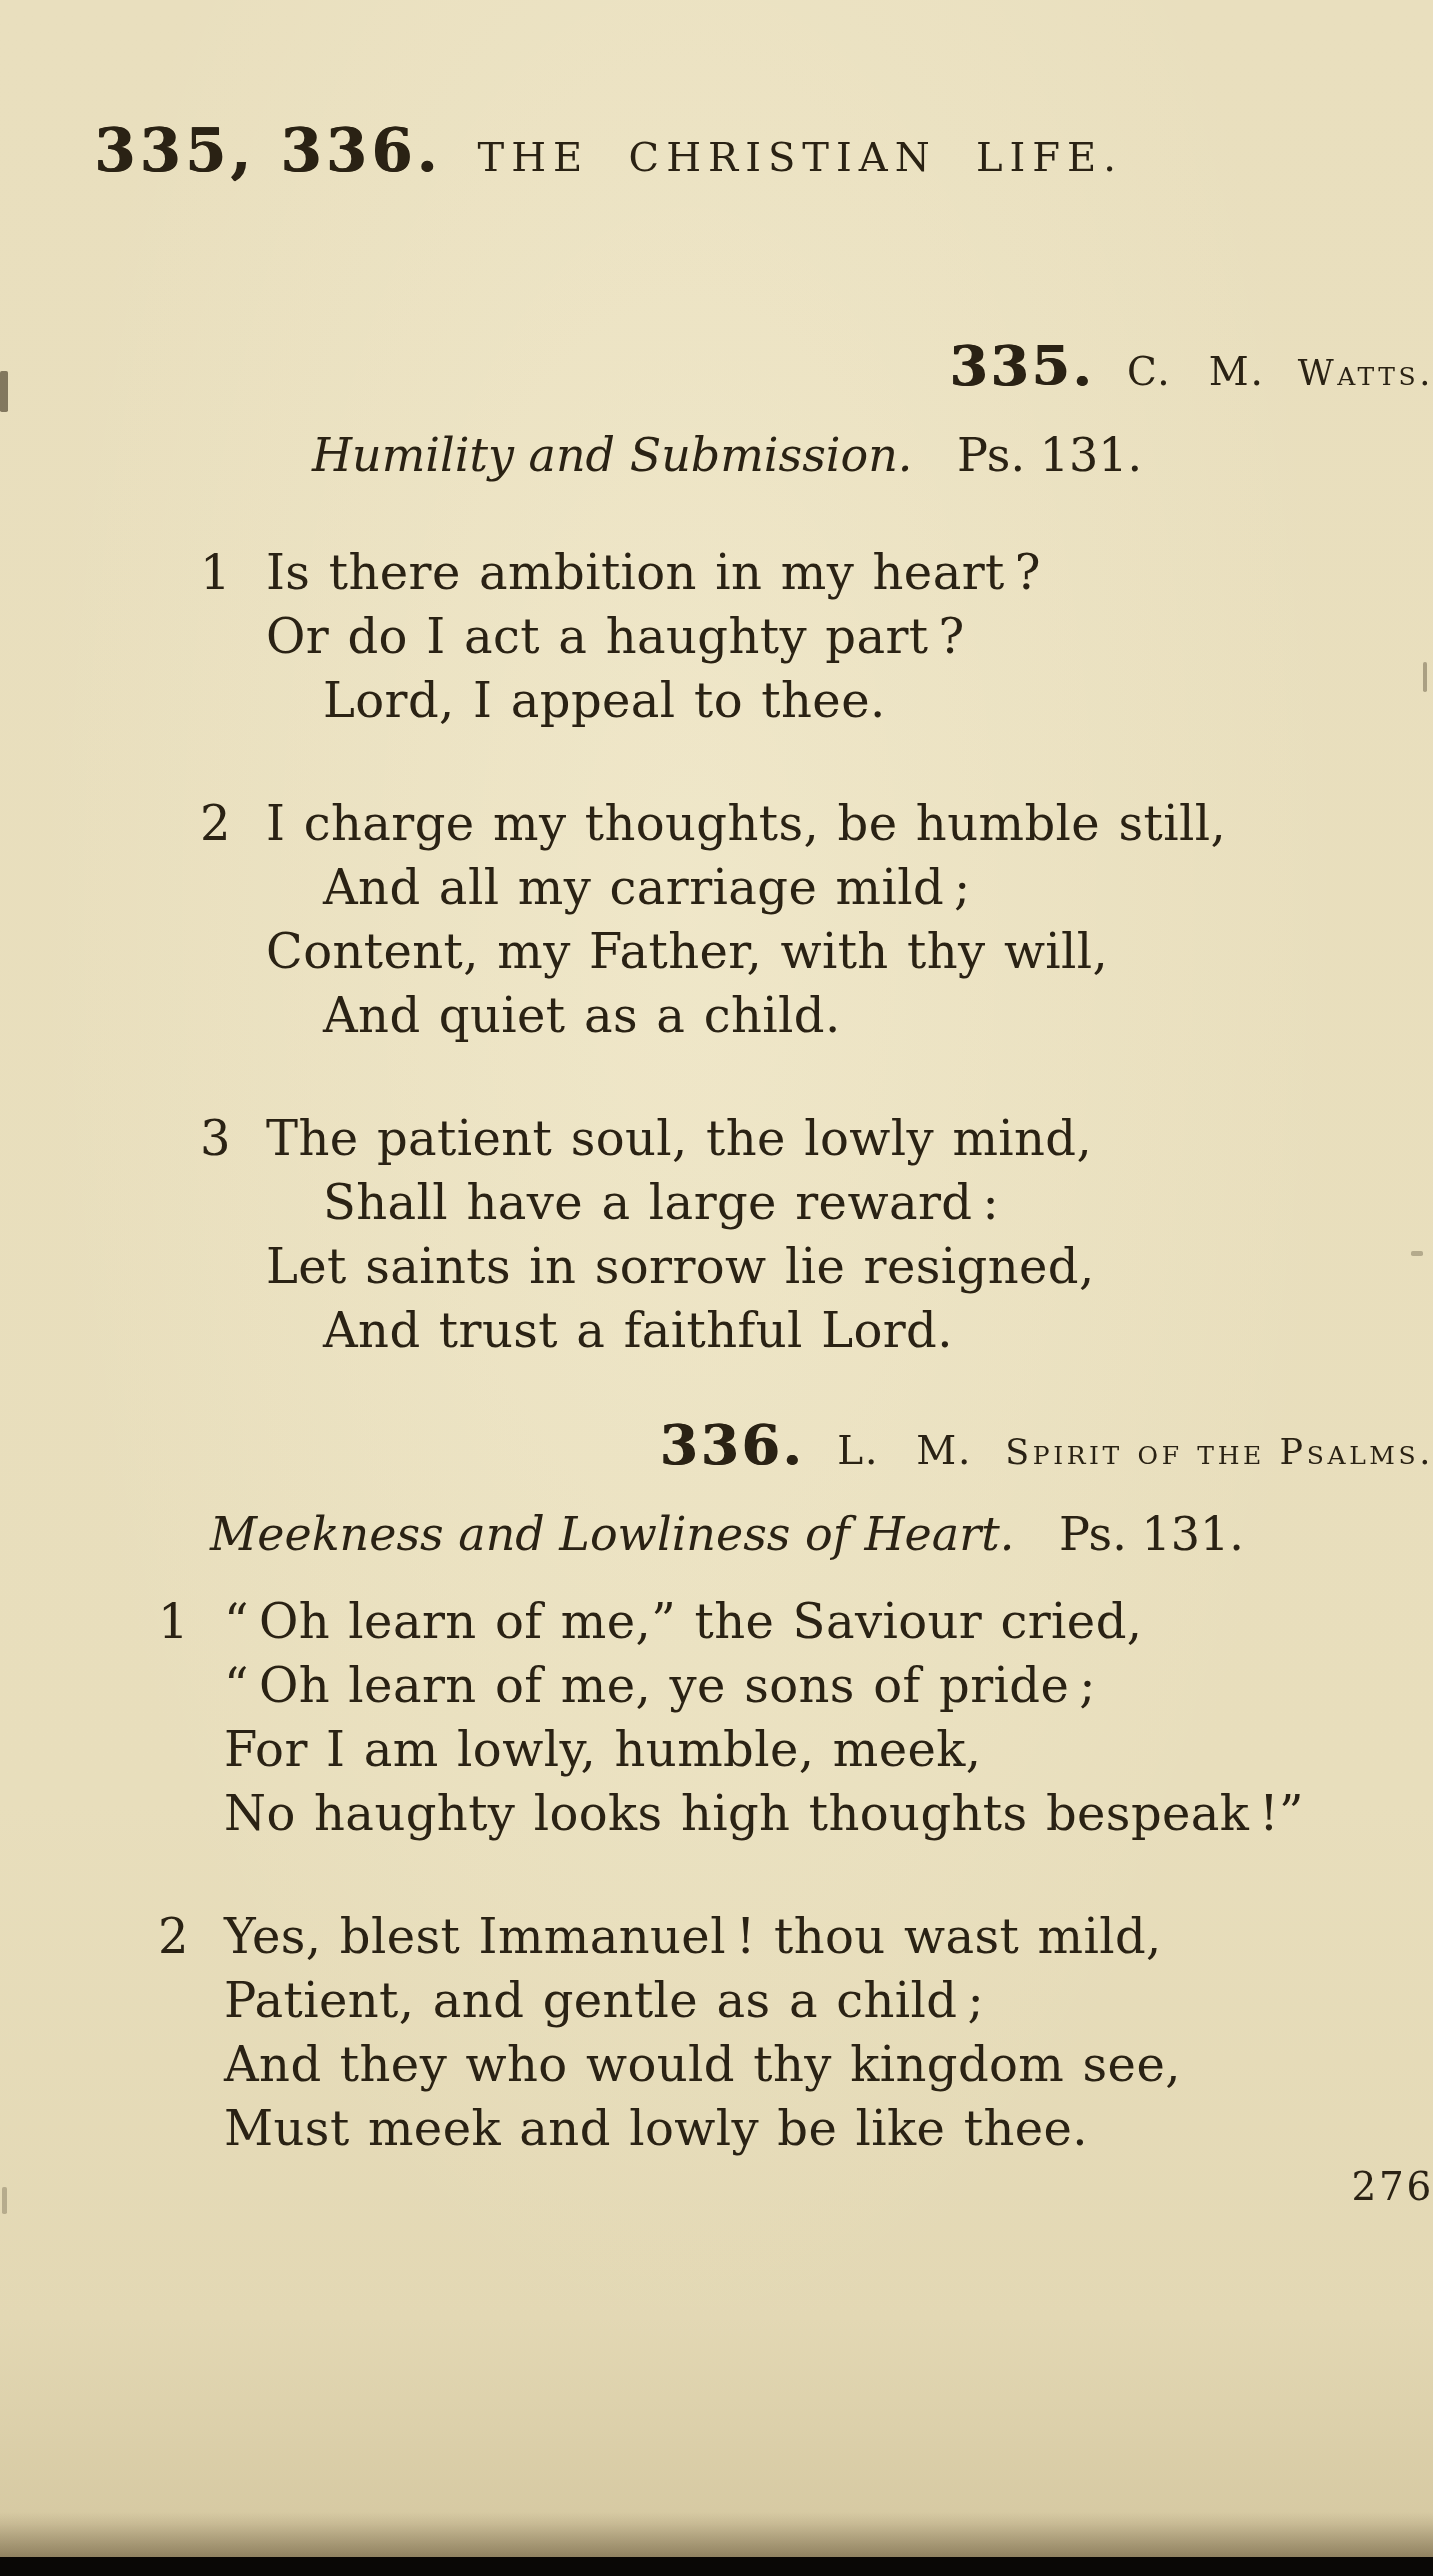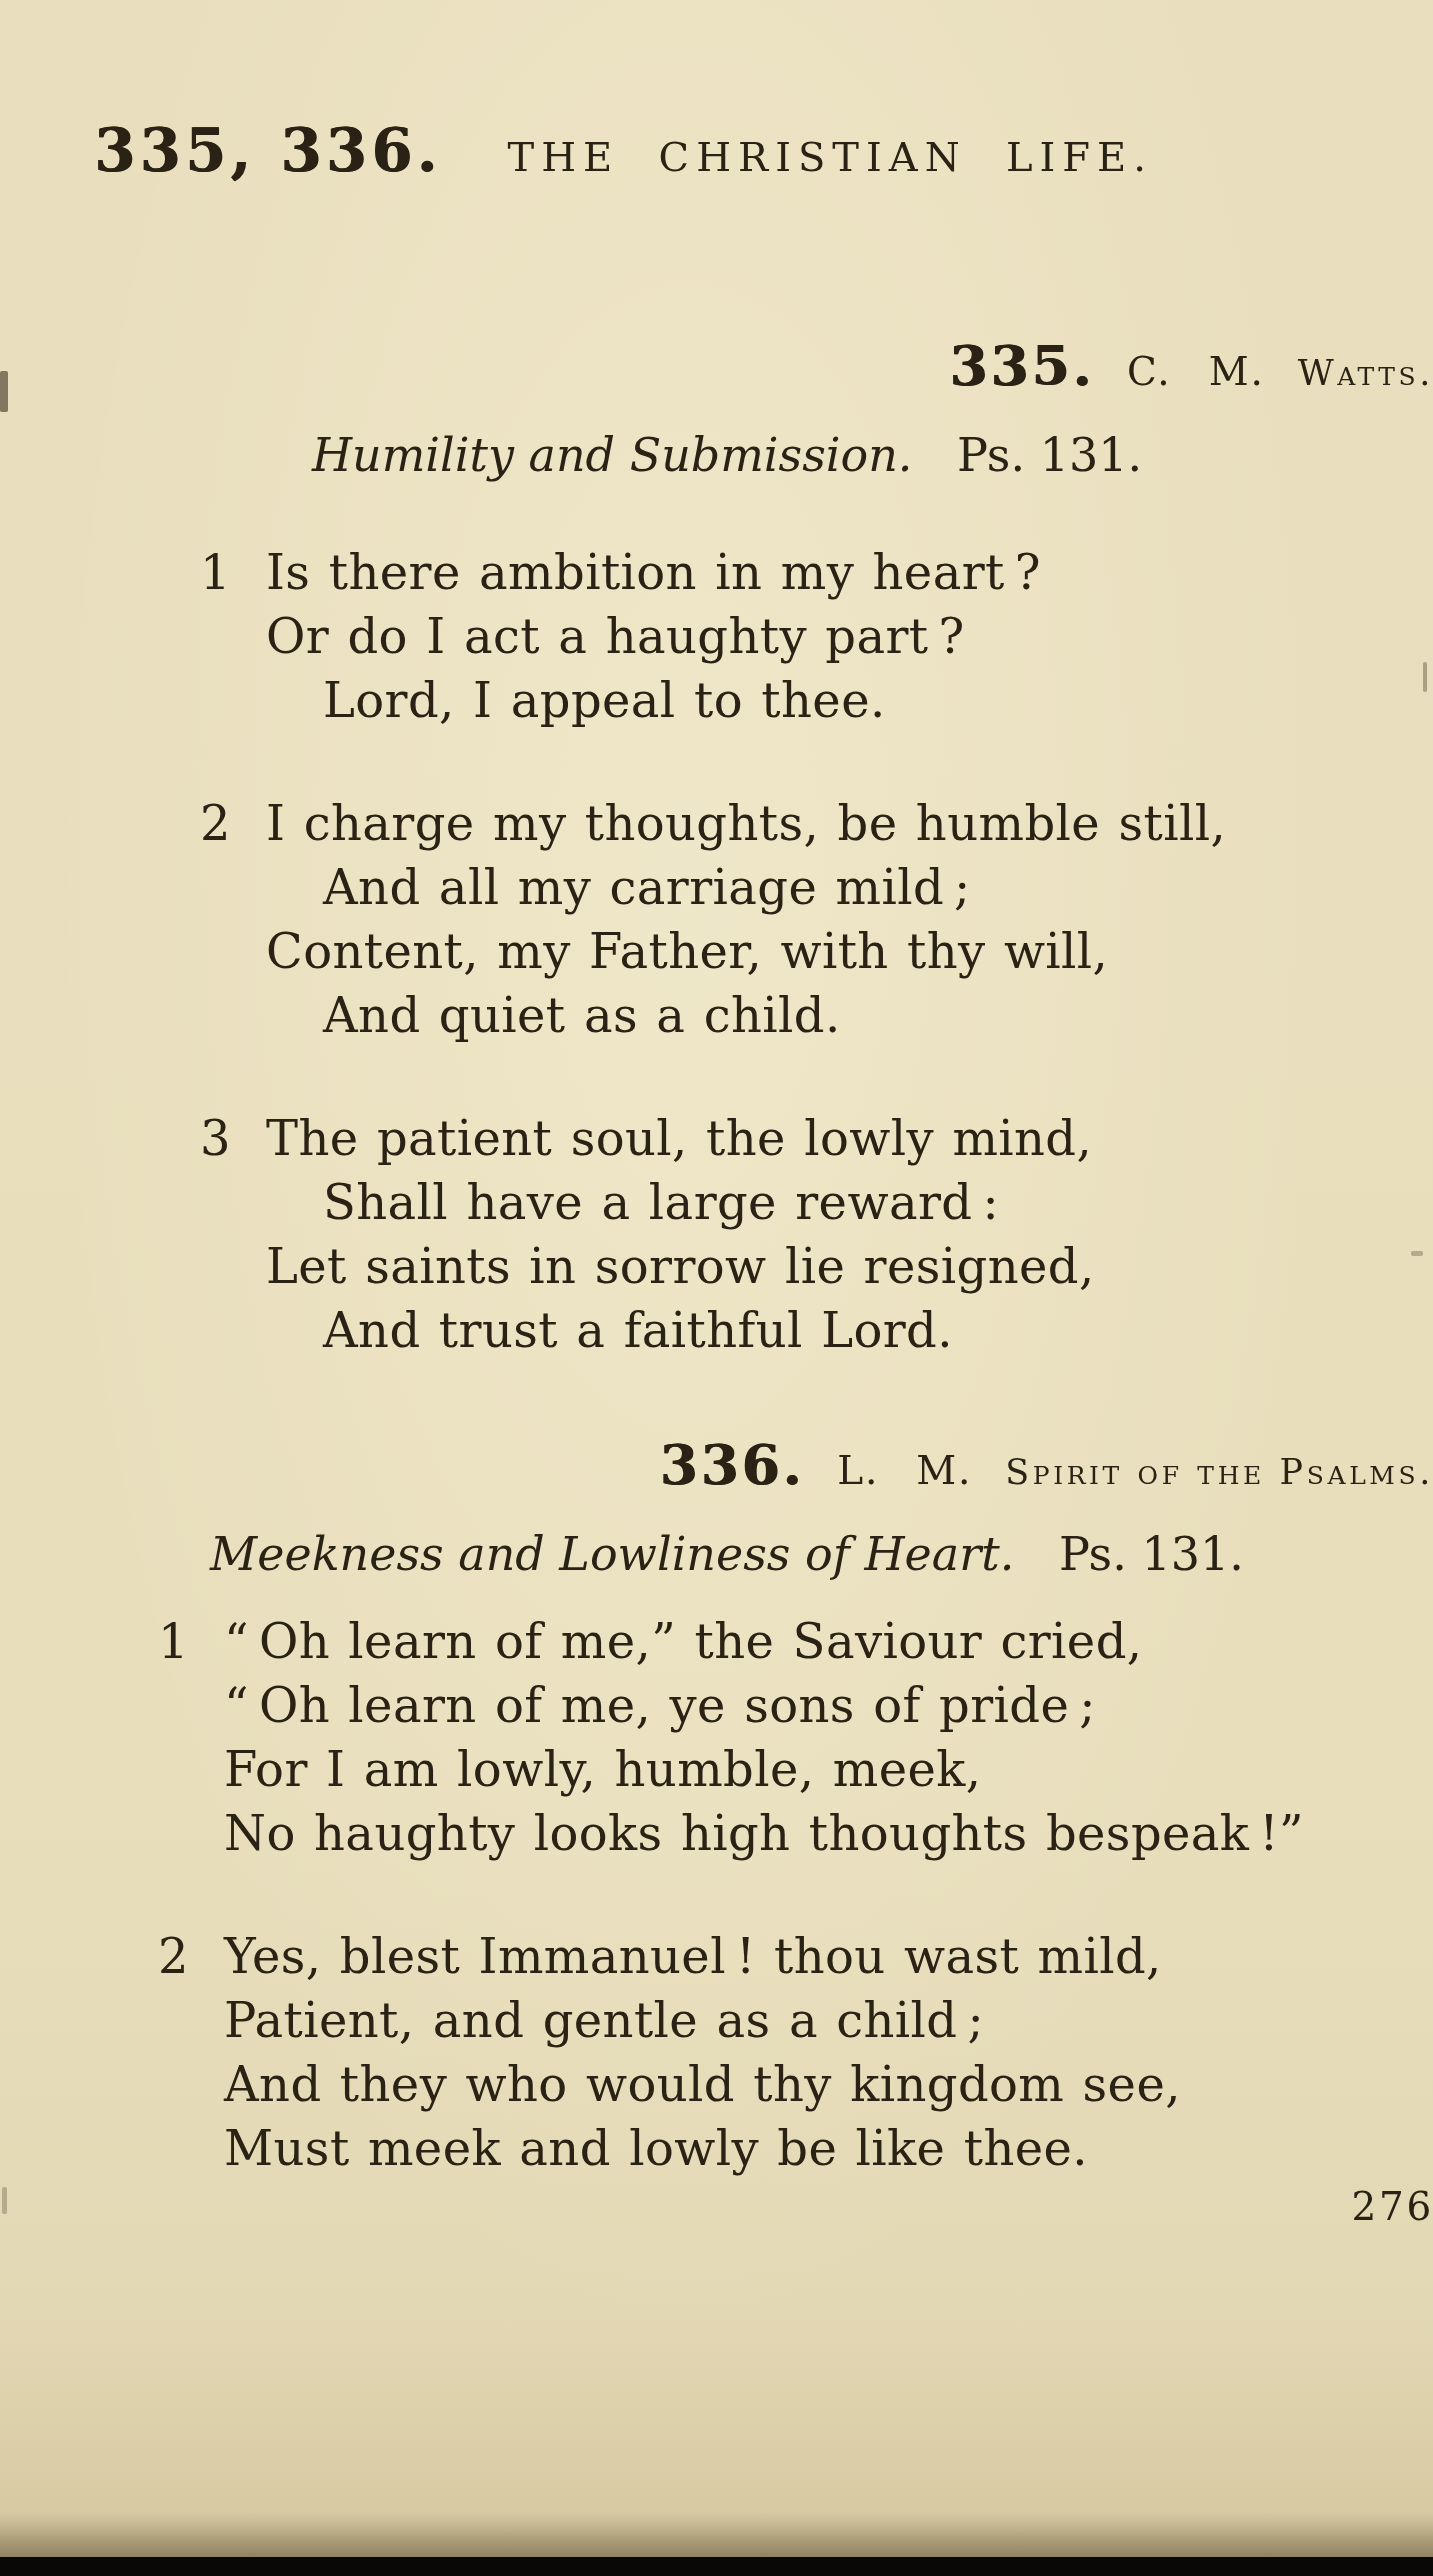--- a/index.html
+++ b/index.html
@@ -15,21 +15,21 @@
     background:
       radial-gradient(ellipse at 48% 35%, rgba(255,250,228,0.30), rgba(255,250,228,0) 62%),
       linear-gradient(to bottom, #e9dfbe 0%, #e8debc 70%, #e3d8b4 90%, #d6c9a2 98%, #b7a883 100%);
   }
 
   
   .running-head {
     padding: 115px 0 0 94px;
     display: flex;
     align-items: baseline;
-    gap: 66px;
+    gap: 36px;
     line-height: 71px;
     white-space: nowrap;
   }
   .running-nums {
     font-size: 59px;
     font-weight: 700;
     letter-spacing: 4.4px;
     text-shadow: 0.9px 0 0 currentColor;
   }
   .running-title {
@@ -70,21 +70,21 @@
     line-height: 59px;
     white-space: nowrap;
     padding-left: 20px;
   }
   .subtitle-title { font-style: italic; }
   .subtitle-ref { margin-left: 30px; }
 
   
   .hymn-335 { margin-top: 138px; }
   .hymn-335 .verses { margin: 55px 0 0 266px; }
-  .hymn-336 { margin-top: 68px; }
+  .hymn-336 { margin-top: 48px; }
   .hymn-336 .verses { margin: 25px 0 0 224px; }
 
   .verse {
     position: relative;
     font-size: 48px;
     line-height: 64px;
     margin-bottom: 59px;
     letter-spacing: 0.4px;
     word-spacing: 2.7px;
   }

